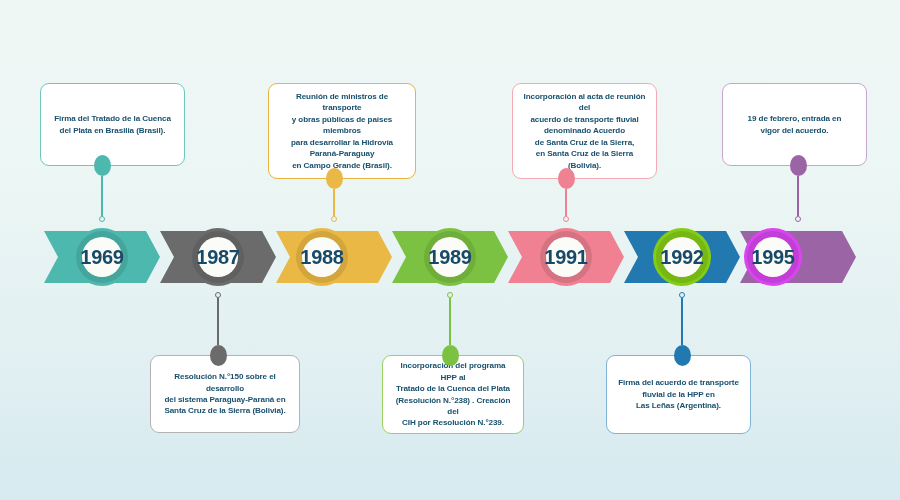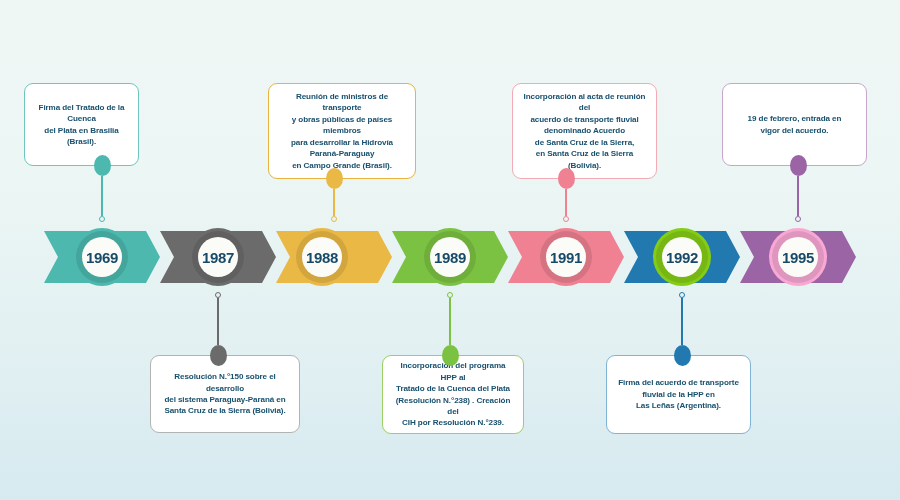--- a/index.html
+++ b/index.html
@@ -108,21 +108,21 @@
     position: relative;
     width: 40px;
     height: 40px;
     border-radius: 50%;
     background: #fbfbf8;
     display: flex;
     align-items: center;
     justify-content: center;
   }
   .year-label {
-    font-size: 15px;
+    font-size: 20px;
     font-weight: bold;
     color: #174a68;
     letter-spacing: -0.3px;
   }
 </style>
 </head>
 <body>
 
 <div id="timeline-infographic">
 
@@ -134,21 +134,21 @@
           <polygon points="232,0 334,0 348,26 334,52 232,52 246,26" fill="#eab845"></polygon>
           <polygon points="348,0 450,0 464,26 450,52 348,52 362,26" fill="#7cc242"></polygon>
           <polygon points="464,0 566,0 580,26 566,52 464,52 478,26" fill="#ef8192"></polygon>
           <polygon points="580,0 682,0 696,26 682,52 580,52 594,26" fill="#2279b0"></polygon>
           <polygon points="696,0 798,0 812,26 798,52 696,52 710,26" fill="#9b64a5"></polygon>
         </g>
     </svg>
   </div>
 
   <div id="dynamic-layer">
-      <div class="card" style="left: 24px; top: 83px; width: 115px; height: 83px; border-color: rgb(110, 198, 189); justify-content: center;">
+      <div class="card" style="left: 40px; top: 83px; width: 145px; height: 83px; border-color: rgb(110, 198, 189); justify-content: center;">
         <span class="card-text">Firma del Tratado de la Cuenca
 del Plata en Brasilia (Brasil).</span>
       </div>
       <div class="connector" style="left: 93px; color: rgb(76, 184, 174); top: 155px; height: 67px;">
         <div class="conn-bulb" style="background: rgb(76, 184, 174);"></div>
         <div class="conn-line" style="background: rgb(76, 184, 174);"></div>
         <div class="conn-ring"></div>
       </div>
       <div class="year-node" style="left: 73px; background: rgb(76, 184, 174);">
         <div class="year-inner">
@@ -237,20 +237,20 @@
       </div>
       <div class="card" style="left: 722px; top: 83px; width: 145px; height: 83px; border-color: rgb(198, 166, 205);">
         <span class="card-text">19 de febrero, entrada en
 vigor del acuerdo.</span>
       </div>
       <div class="connector" style="left: 789px; color: rgb(155, 100, 165); top: 155px; height: 67px;">
         <div class="conn-bulb" style="background: rgb(155, 100, 165);"></div>
         <div class="conn-line" style="background: rgb(155, 100, 165);"></div>
         <div class="conn-ring"></div>
       </div>
-      <div class="year-node" style="left: 769px; background: #f9a8d4; justify-content: center;">
+      <div class="year-node" style="left: 744px; background: #d946ef; justify-content: center;">
         <div class="year-inner">
           <span class="year-label">1995</span>
         </div>
       </div>
     </div>
 
 </div>
 
 </body></html>

